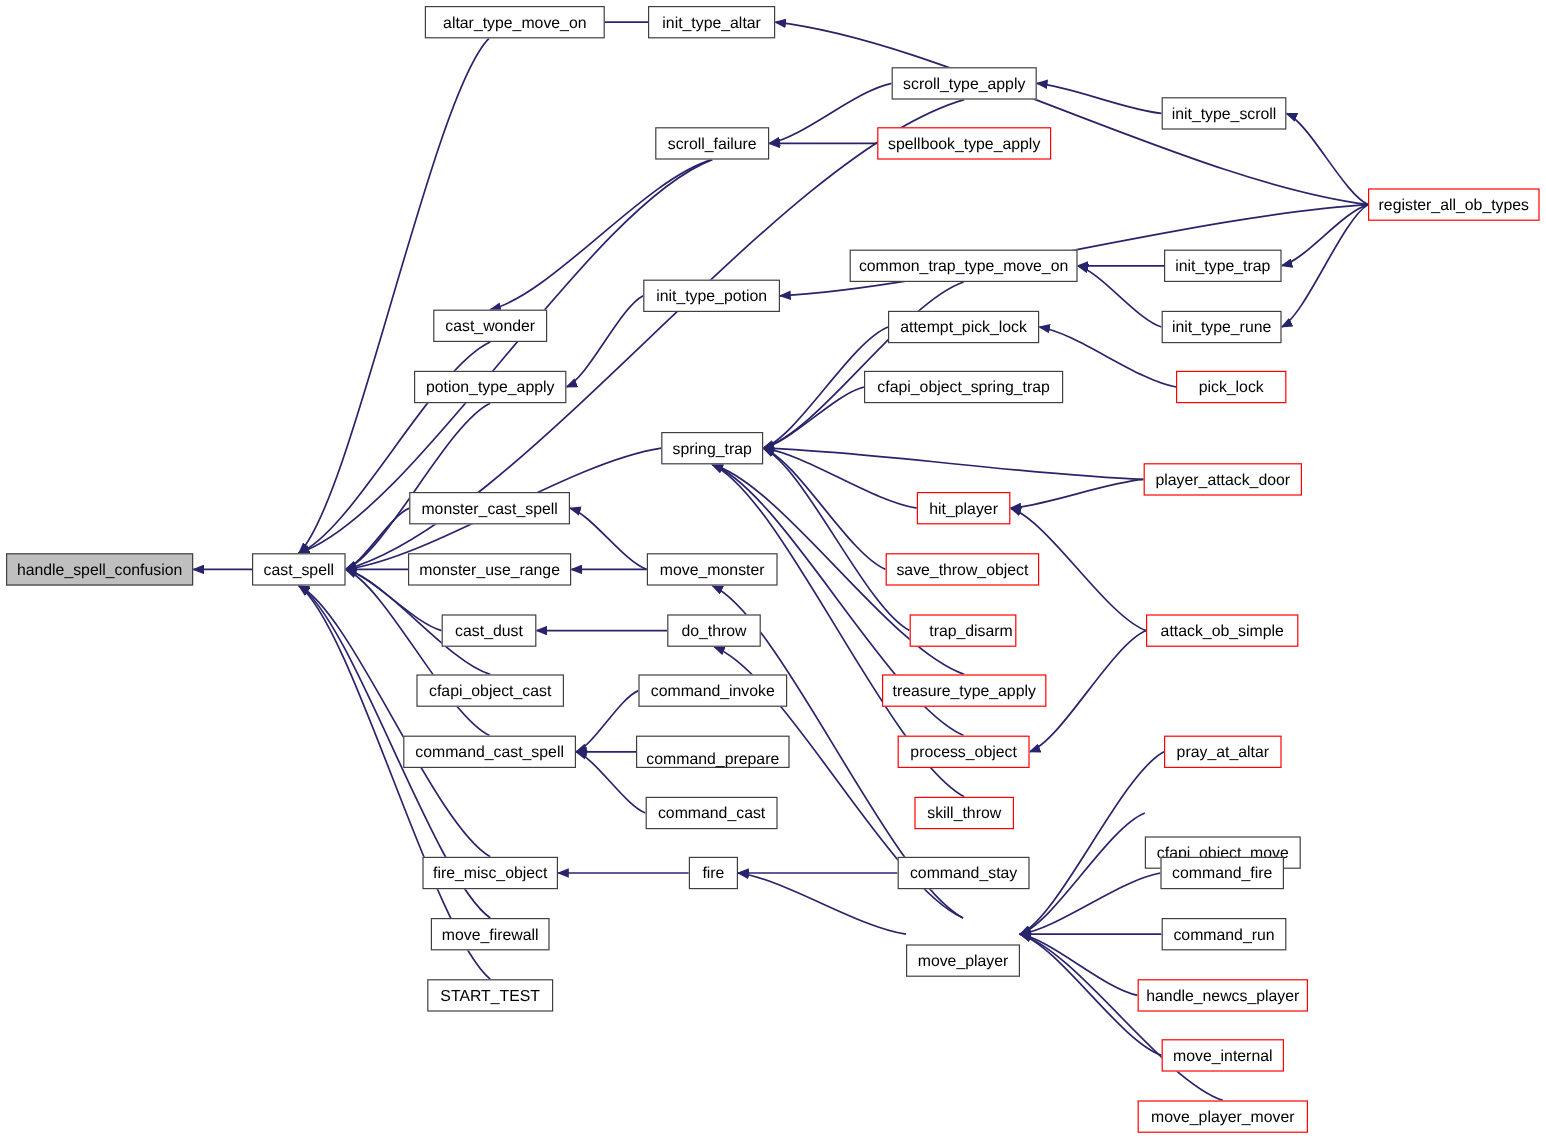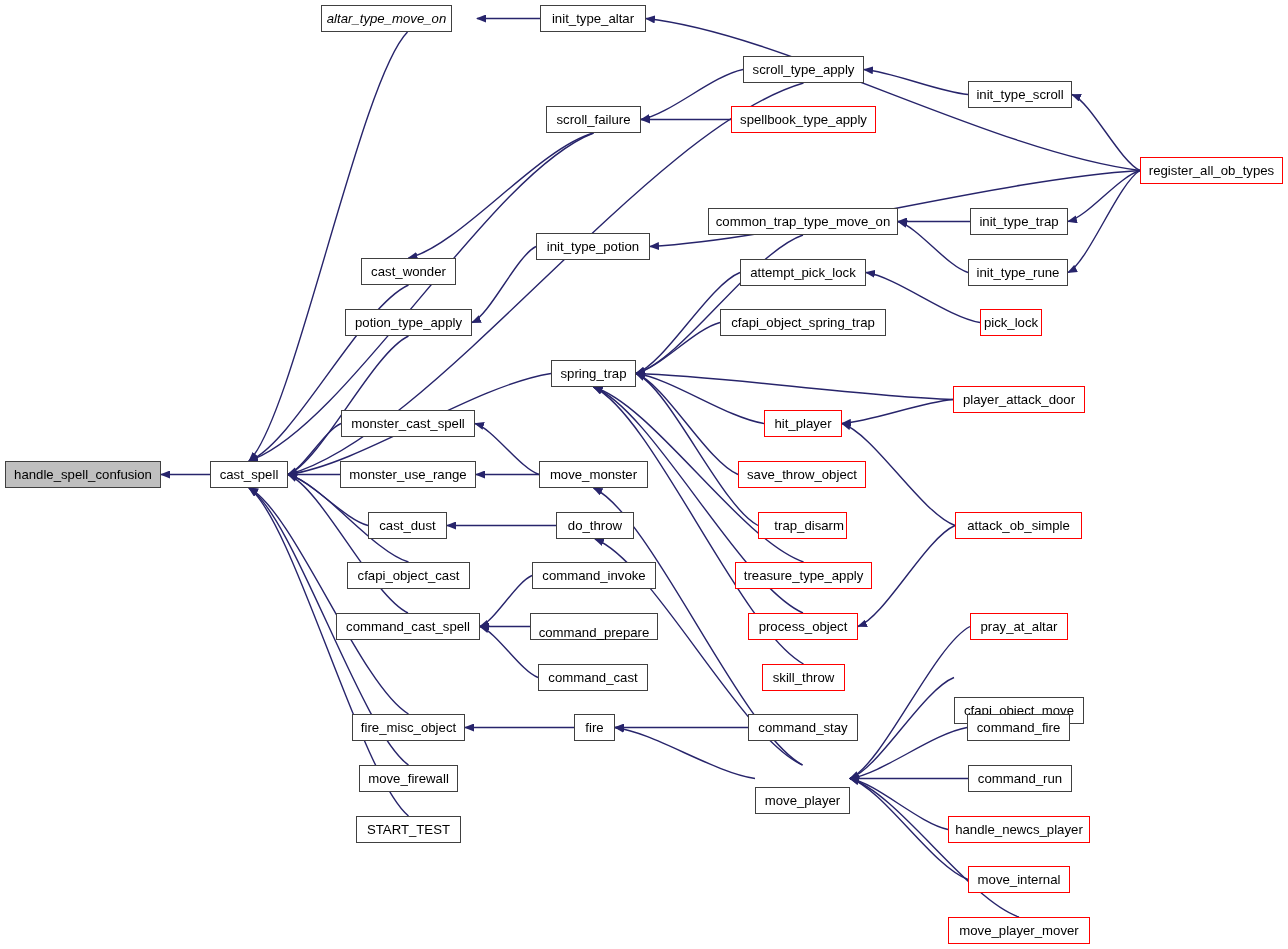--- a/index.html
+++ b/index.html
@@ -126,21 +126,21 @@
         <path d="M802.5,765 C740.25,736.976 653.1,561.6 595,539" marker-end="url(#arrow)"></path>
       </g>
   </svg>
   <div id="node-layer">
       <div class="node current" style="left: 5px; top: 461px; width: 156px;">
         <span class="label">handle_spell_confusion</span>
       </div>
       <div class="node" style="left: 210px; top: 461px; width: 78px;">
         <span class="label">cast_spell</span>
       </div>
-      <div class="node" style="left: 321px; top: 5px; width: 131px; font-style: italic;">
+      <div class="node" style="left: 354px; top: 5px; width: 150px;">
         <span class="label">altar_type_move_on</span>
       </div>
       <div class="node" style="left: 540px; top: 5px; width: 106px;">
         <span class="label">init_type_altar</span>
       </div>
       <div class="node" style="left: 743px; top: 56px; width: 121px;">
         <span class="label">scroll_type_apply</span>
       </div>
       <div class="node" style="left: 968px; top: 81px; width: 104px;">
         <span class="label">init_type_scroll</span>
@@ -171,21 +171,21 @@
       </div>
       <div class="node" style="left: 968px; top: 259px; width: 100px;">
         <span class="label">init_type_rune</span>
       </div>
       <div class="node" style="left: 345px; top: 309px; width: 127px;">
         <span class="label">potion_type_apply</span>
       </div>
       <div class="node" style="left: 720px; top: 309px; width: 166px;">
         <span class="label">cfapi_object_spring_trap</span>
       </div>
-      <div class="node red" style="left: 980px; top: 309px; width: 62px;">
+      <div class="node red" style="left: 980px; top: 309px; width: 92px;">
         <span class="label">pick_lock</span>
       </div>
       <div class="node" style="left: 551px; top: 360px; width: 85px;">
         <span class="label">spring_trap</span>
       </div>
       <div class="node red" style="left: 953px; top: 386px; width: 132px;">
         <span class="label">player_attack_door</span>
       </div>
       <div class="node" style="left: 341px; top: 410px; width: 134px;">
         <span class="label">monster_cast_spell</span>

